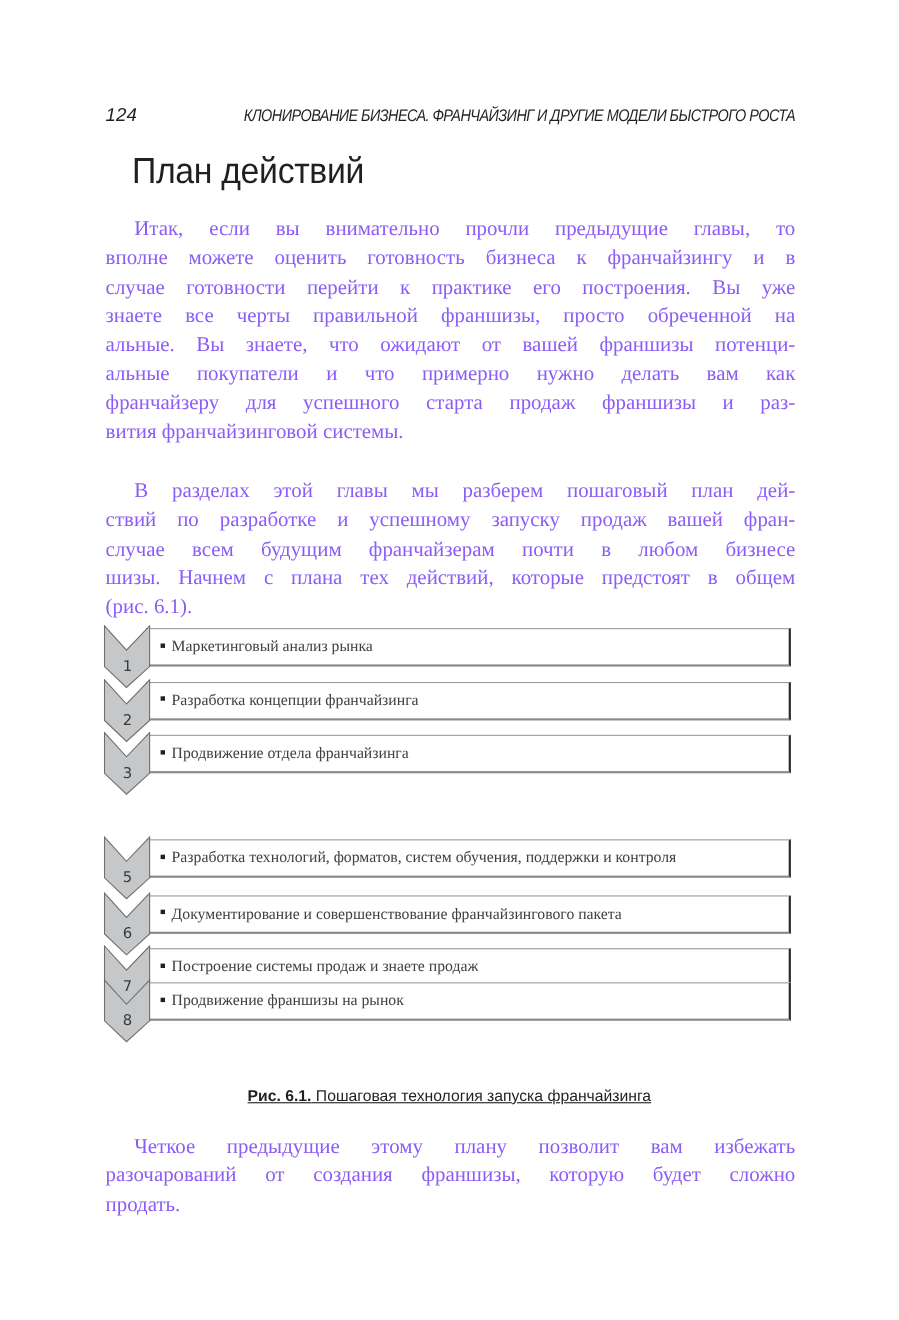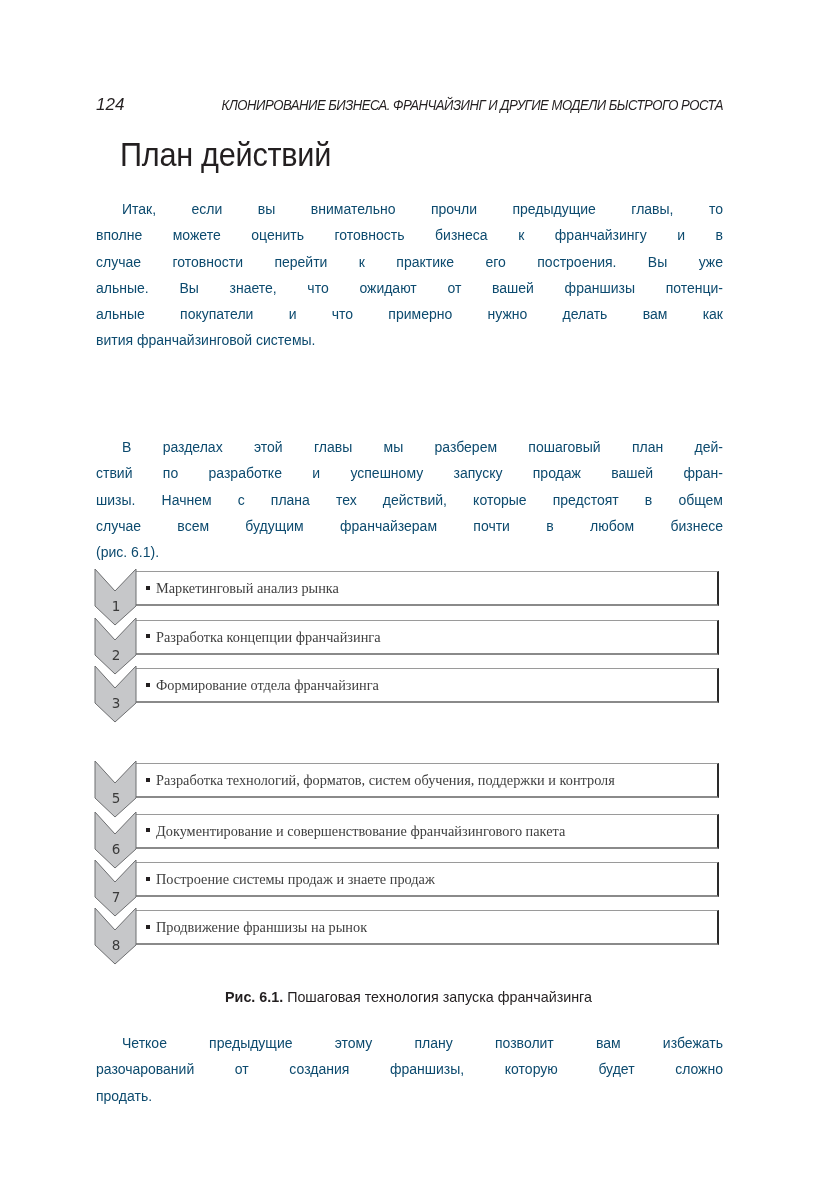--- a/index.html
+++ b/index.html
@@ -4,37 +4,37 @@
 <style>
   html, body { margin: 0; padding: 0; }
   body {
     width: 817px; height: 1200px; background: #ffffff; position: relative;
     color: #231f20; overflow: hidden;
   }
   .running-head {
     position: absolute; top: 95px; left: 96px; width: 627px;
     font-family: "Liberation Sans", sans-serif; font-style: italic;
     font-size: 16px; color: #231f20; display: flex; justify-content: space-between;
-    align-items: center;
+    align-items: flex-end;
   }
   .running-head .pnum { font-size: 17px; }
   .running-head .title {
     font-size: 15.3px; letter-spacing: -0.6px; transform: scaleX(0.86);
     transform-origin: right center; white-space: nowrap;
   }
   .section-title {
     position: absolute; top: 136px; left: 120px; margin: 0;
     font-family: "Liberation Sans", sans-serif; font-weight: normal;
     font-size: 33px; letter-spacing: -0.3px; color: #231f20;
     transform: scaleX(0.93); transform-origin: left center;
   }
   .body-text {
     position: absolute; left: 96px; width: 627px;
-    font-family: Liberation Sans, sans-serif; font-size: 14px; line-height: 26.3px;
-    color: #0c4a6e; text-align: justify;
+    font-family: Liberation Serif, serif; font-size: 19px; line-height: 26.3px;
+    color: #8b5cf6; text-align: justify;
   }
   .body-text .line { display: block; text-align: justify; text-align-last: justify; white-space: nowrap; }
   .body-text .line.last { text-align-last: left; }
   .body-text .line.indent { padding-left: 26px; }
   #para1 { top: 196px; }
   #para2 { top: 434px; }
   #para3 { top: 1030px; }
 
   .diagram { position: absolute; left: 94px; top: 568px; width: 630px; height: 402px; }
   .step { position: absolute; left: 0; width: 630px; height: 58px; }
@@ -54,48 +54,50 @@
     position: absolute; left: 12px; top: 8px; white-space: nowrap;
     font-family: Liberation Serif, serif; font-size: 14.3px; color: #404040;
   }
   .bullet {
     display: inline-block; width: 4px; height: 4px; background: #231f20;
     margin-right: 6px; vertical-align: middle; position: relative; top: -2px;
   }
 
   .caption {
     position: absolute; top: 989px; left: 0; width: 817px; text-align: center;
-    font-family: "Liberation Sans", sans-serif; font-size: 14.3px; color: #231f20;
+    font-family: "Liberation Sans", sans-serif; font-size: 14.3px; color: #231f20; text-decoration: underline;
   }
   .caption .fig-num { font-weight: bold; }
 </style>
 </head>
 <body>
 
 <div class="running-head">
   <span class="pnum">124</span>
   <span class="title">КЛОНИРОВАНИЕ БИЗНЕСА. ФРАНЧАЙЗИНГ И ДРУГИЕ МОДЕЛИ БЫСТРОГО РОСТА</span>
 </div>
 
 <h1 class="section-title">План действий</h1>
 
 <div class="body-text" id="para1">
   <span class="line indent">Итак, если вы внимательно прочли предыдущие главы, то</span>
   <span class="line">вполне можете оценить готовность бизнеса к франчайзингу и в</span>
   <span class="line">случае готовности перейти к практике его построения. Вы уже</span>
+  <span class="line">знаете все черты правильной франшизы, просто обреченной на</span>
   <span class="line">альные. Вы знаете, что ожидают от вашей франшизы потенци-</span>
   <span class="line">альные покупатели и что примерно нужно делать вам как</span>
+  <span class="line">франчайзеру для успешного старта продаж франшизы и раз-</span>
   <span class="line last">вития франчайзинговой системы.</span>
 </div>
 
 <div class="body-text" id="para2">
   <span class="line indent">В разделах этой главы мы разберем пошаговый план дей-</span>
   <span class="line">ствий по разработке и успешному запуску продаж вашей фран-</span>
+  <span class="line">случае всем будущим франчайзерам почти в любом бизнесе</span>
   <span class="line">шизы. Начнем с плана тех действий, которые предстоят в общем</span>
-  <span class="line">случае всем будущим франчайзерам почти в любом бизнесе</span>
   <span class="line last">(рис. 6.1).</span>
 </div>
 
 <div class="diagram" id="diagram">
     <div class="step" style="top: 0px;">
       <div class="step-box">
         <div class="step-label"><span class="bullet"></span><span>Маркетинговый анализ рынка</span></div>
       </div>
       <div class="chev">
         <svg width="44" height="60">
@@ -110,21 +112,21 @@
       </div>
       <div class="chev">
         <svg width="44" height="60">
           <polygon points="1,1 21,23 42,1 42,38 21,57 1,38" fill="#c6c7c9" stroke="#6d6e70" stroke-width="1"></polygon>
         </svg>
         <div class="chev-num">2</div>
       </div>
     </div>
     <div class="step" style="top: 97px;">
       <div class="step-box">
-        <div class="step-label"><span class="bullet"></span><span>Формирование отдела франчайзинга</span></div>
+        <div class="step-label"><span class="bullet"></span><span>Продвижение отдела франчайзинга</span></div>
       </div>
       <div class="chev">
         <svg width="44" height="60">
           <polygon points="1,1 21,23 42,1 42,38 21,57 1,38" fill="#c6c7c9" stroke="#6d6e70" stroke-width="1"></polygon>
         </svg>
         <div class="chev-num">3</div>
       </div>
     </div>
     <div class="step" style="top: 192px;">
       <div class="step-box">
@@ -152,21 +154,21 @@
       <div class="step-box">
         <div class="step-label"><span class="bullet"></span><span>Построение системы продаж и знаете продаж</span></div>
       </div>
       <div class="chev">
         <svg width="44" height="60">
           <polygon points="1,1 21,23 42,1 42,38 21,57 1,38" fill="#c6c7c9" stroke="#6d6e70" stroke-width="1"></polygon>
         </svg>
         <div class="chev-num">7</div>
       </div>
     </div>
-    <div class="step" style="top: 339px; padding-left: 34px;">
+    <div class="step" style="top: 322px; padding-left: 34px;">
       <div class="step-box">
         <div class="step-label"><span class="bullet"></span><span>Продвижение франшизы на рынок</span></div>
       </div>
       <div class="chev">
         <svg width="44" height="60">
           <polygon points="1,1 21,23 42,1 42,38 21,57 1,38" fill="#c6c7c9" stroke="#6d6e70" stroke-width="1"></polygon>
         </svg>
         <div class="chev-num">8</div>
       </div>
     </div>

